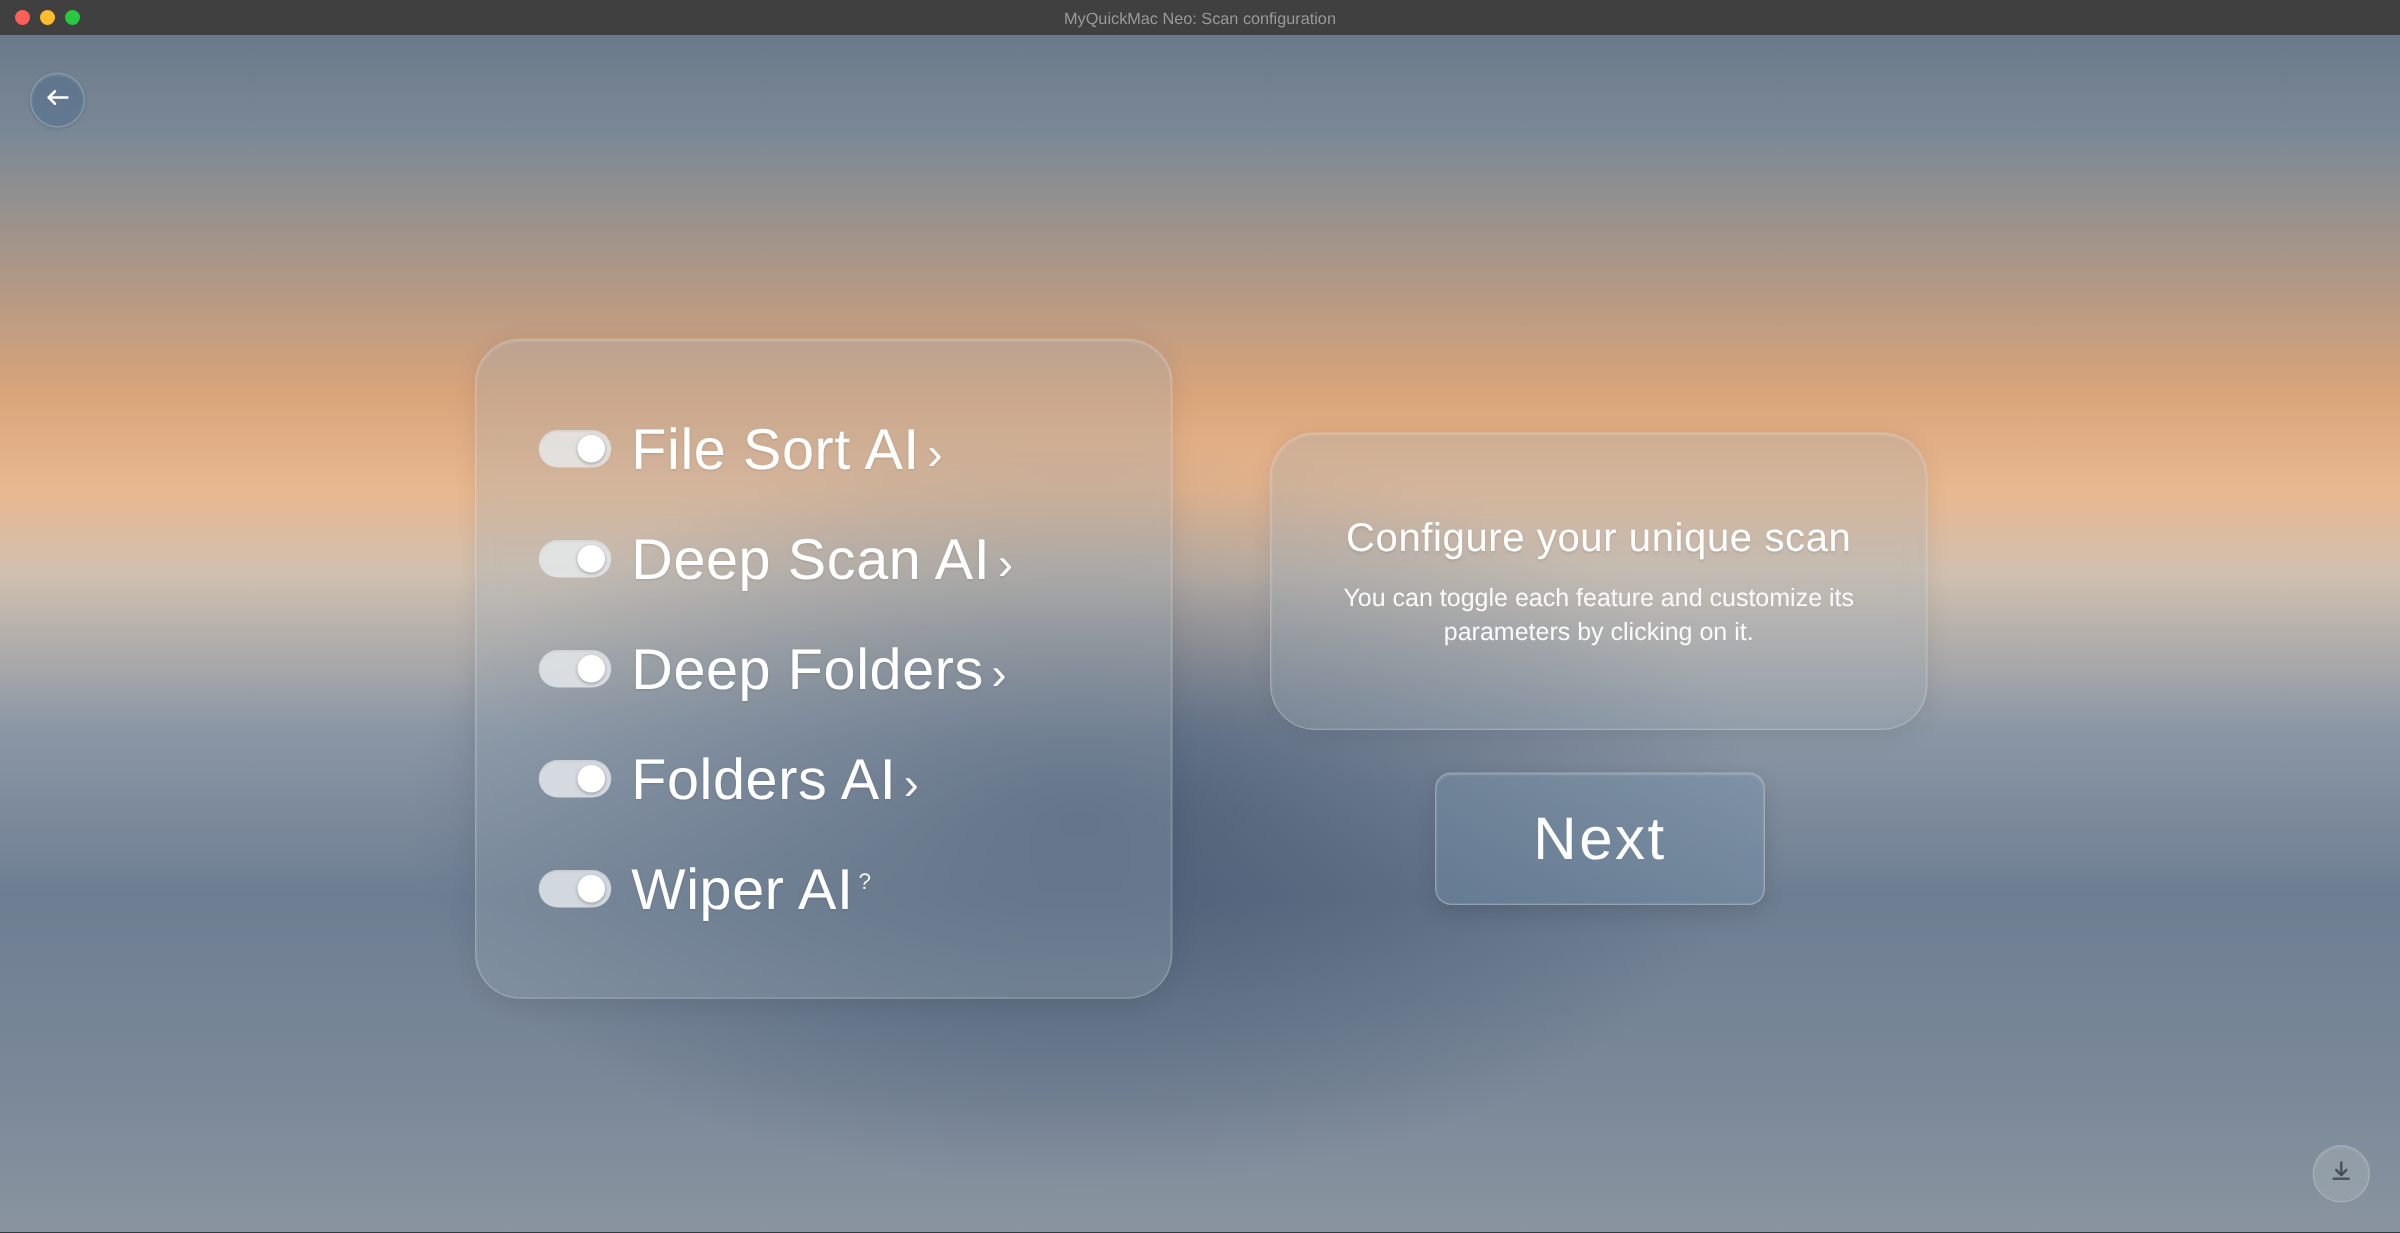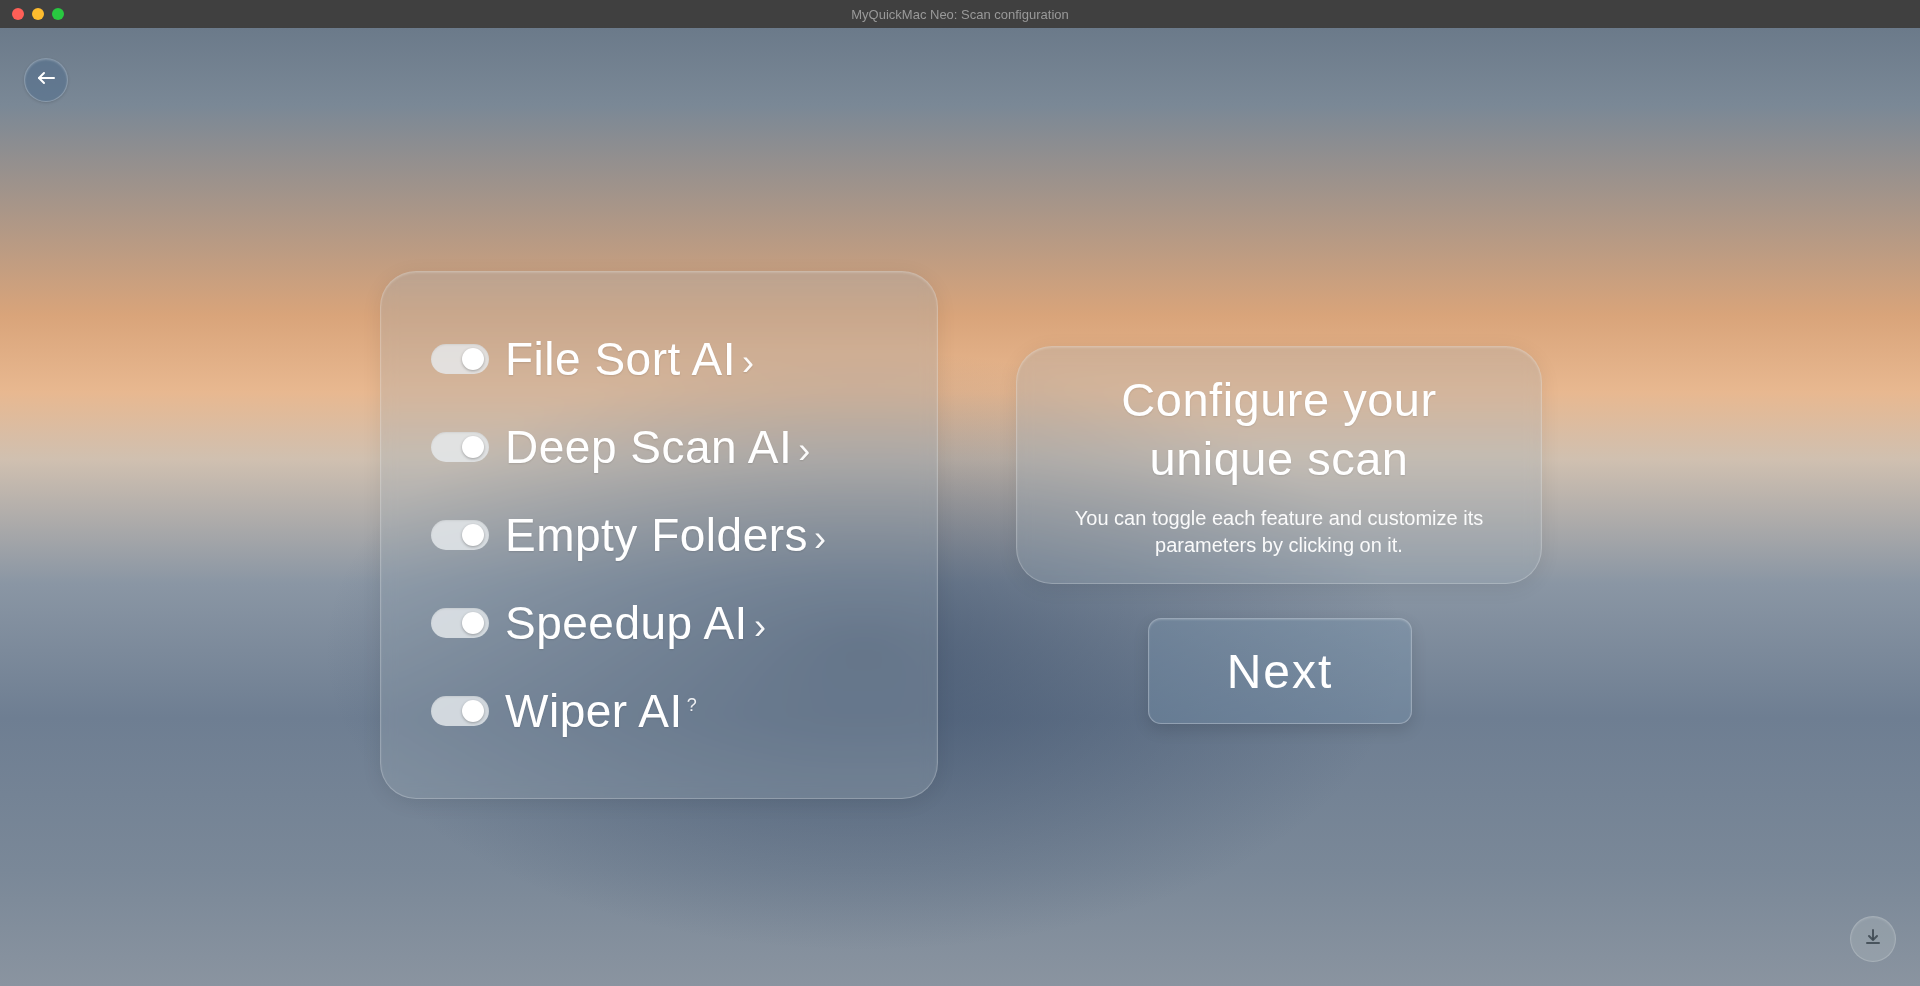--- a/index.html
+++ b/index.html
@@ -156,21 +156,21 @@
   padding: 34px 40px;
   display: flex;
   flex-direction: column;
   align-items: center;
   justify-content: center;
   text-align: center;
 }
 
 .info-title {
   color: #fff;
-  font-size: 47px;
+  font-size: 32px;
   font-weight: 300;
   line-height: 1.25;
   letter-spacing: 0.5px;
   text-shadow: 0 1px 2px rgba(0,0,0,0.10);
 }
 
 .info-desc {
   margin-top: 16px;
   color: rgba(255,255,255,0.95);
   font-size: 20px;
@@ -256,30 +256,30 @@
       <div class="feature-label">
         <span>Deep Scan AI</span><span class="chevron">›</span>
       </div>
     </div>
 
     <div class="feature-row">
       <div class="toggle">
           <div class="knob"></div>
         </div>
       <div class="feature-label">
-        <span>Empty Folders</span><span class="chevron">›</span>
-      </div>
-    </div>
-
-    <div class="feature-row">
-      <div class="toggle">
-          <div class="knob"></div>
-        </div>
-      <div class="feature-label">
-        <span>Speedup AI</span><span class="chevron">›</span>
+        <span>Deep Folders</span><span class="chevron">›</span>
+      </div>
+    </div>
+
+    <div class="feature-row">
+      <div class="toggle">
+          <div class="knob"></div>
+        </div>
+      <div class="feature-label">
+        <span>Folders AI</span><span class="chevron">›</span>
       </div>
     </div>
 
     <div class="feature-row">
       <div class="toggle">
           <div class="knob"></div>
         </div>
       <div class="feature-label">
         <span>Wiper AI</span><span class="qmark">?</span>
       </div>

